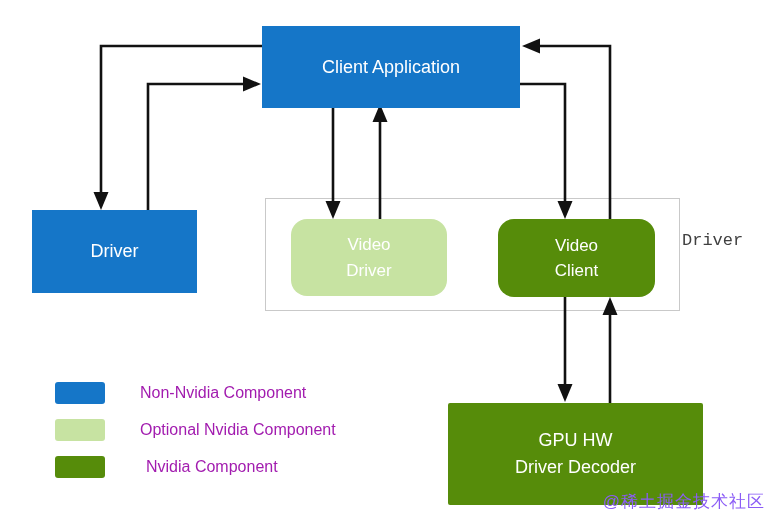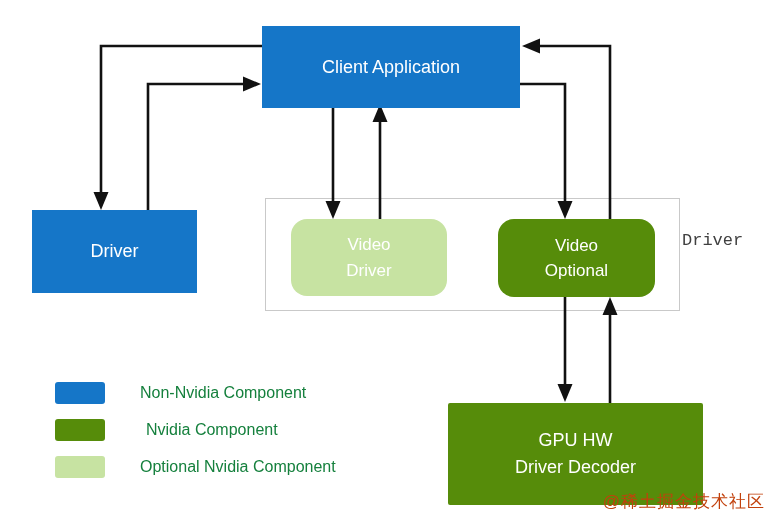--- a/index.html
+++ b/index.html
@@ -60,28 +60,28 @@
     height: 22px;
   }
   .legend-swatch {
     width: 50px; height: 22px;
     border-radius: 3px;
     flex: 0 0 auto;
   }
   .legend-label {
     margin-left: 35px;
     font-size: 16px;
-    color: #15803d;
+    color: #a21caf;
     white-space: nowrap;
   }
   .watermark {
     position: absolute;
     right: 9px; top: 490px;
     font-size: 17px;
-    color: #c2410c;
+    color: #8b5cf6;
     letter-spacing: 1px;
   }
 </style>
 </head>
 <body>
 
 <div class="canvas">
 
   <div class="driver-frame"></div>
   <div class="driver-label">Driver</div>
@@ -121,38 +121,38 @@
     <div>Driver</div>
   </div>
 
   <div class="node node-parser" style="background-color: rgb(199, 227, 162);">
     <div>Video</div>
     <div>Driver</div>
   </div>
 
   <div class="node node-decoder" style="background-color: rgb(86, 140, 10);">
     <div>Video</div>
-    <div>Optional</div>
+    <div>Client</div>
   </div>
 
   <div class="node node-gpu" style="background-color: rgb(86, 140, 10);">
     <div>GPU HW</div>
     <div>Driver Decoder</div>
   </div>
 
   <div class="legend">
     <div class="legend-row">
       <div class="legend-swatch" style="background-color: rgb(21, 118, 200);"></div>
       <div class="legend-label">Non-Nvidia Component</div>
     </div>
     <div class="legend-row">
+      <div class="legend-swatch" style="background-color: rgb(199, 227, 162);"></div>
+      <div class="legend-label">Optional Nvidia Component</div>
+    </div>
+    <div class="legend-row">
       <div class="legend-swatch" style="background-color: rgb(86, 140, 10);"></div>
       <div class="legend-label" style="margin-left:41px;">Nvidia Component</div>
-    </div>
-    <div class="legend-row">
-      <div class="legend-swatch" style="background-color: rgb(199, 227, 162);"></div>
-      <div class="legend-label">Optional Nvidia Component</div>
     </div>
   </div>
 
   <div class="watermark">@稀土掘金技术社区</div>
 
 </div>
 
 </body></html>

